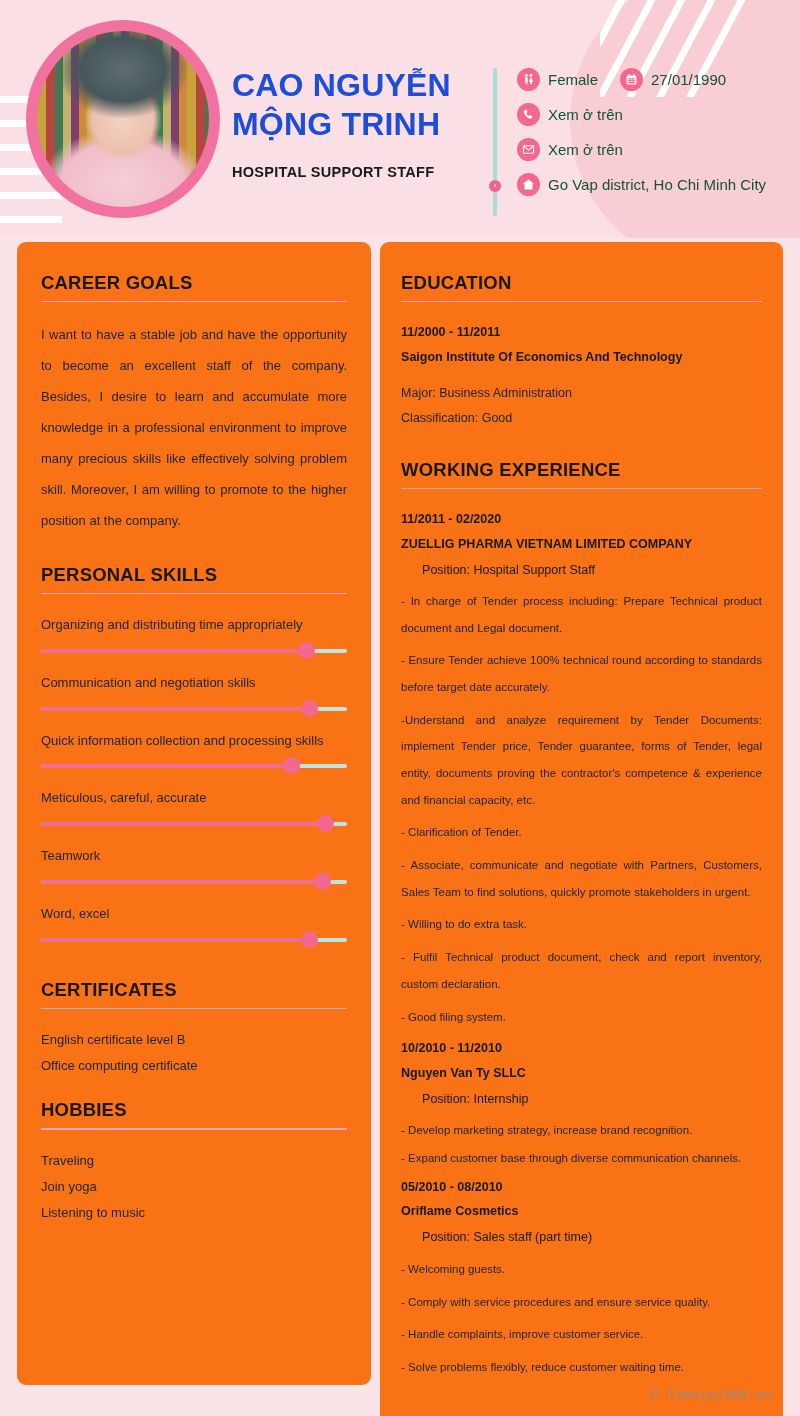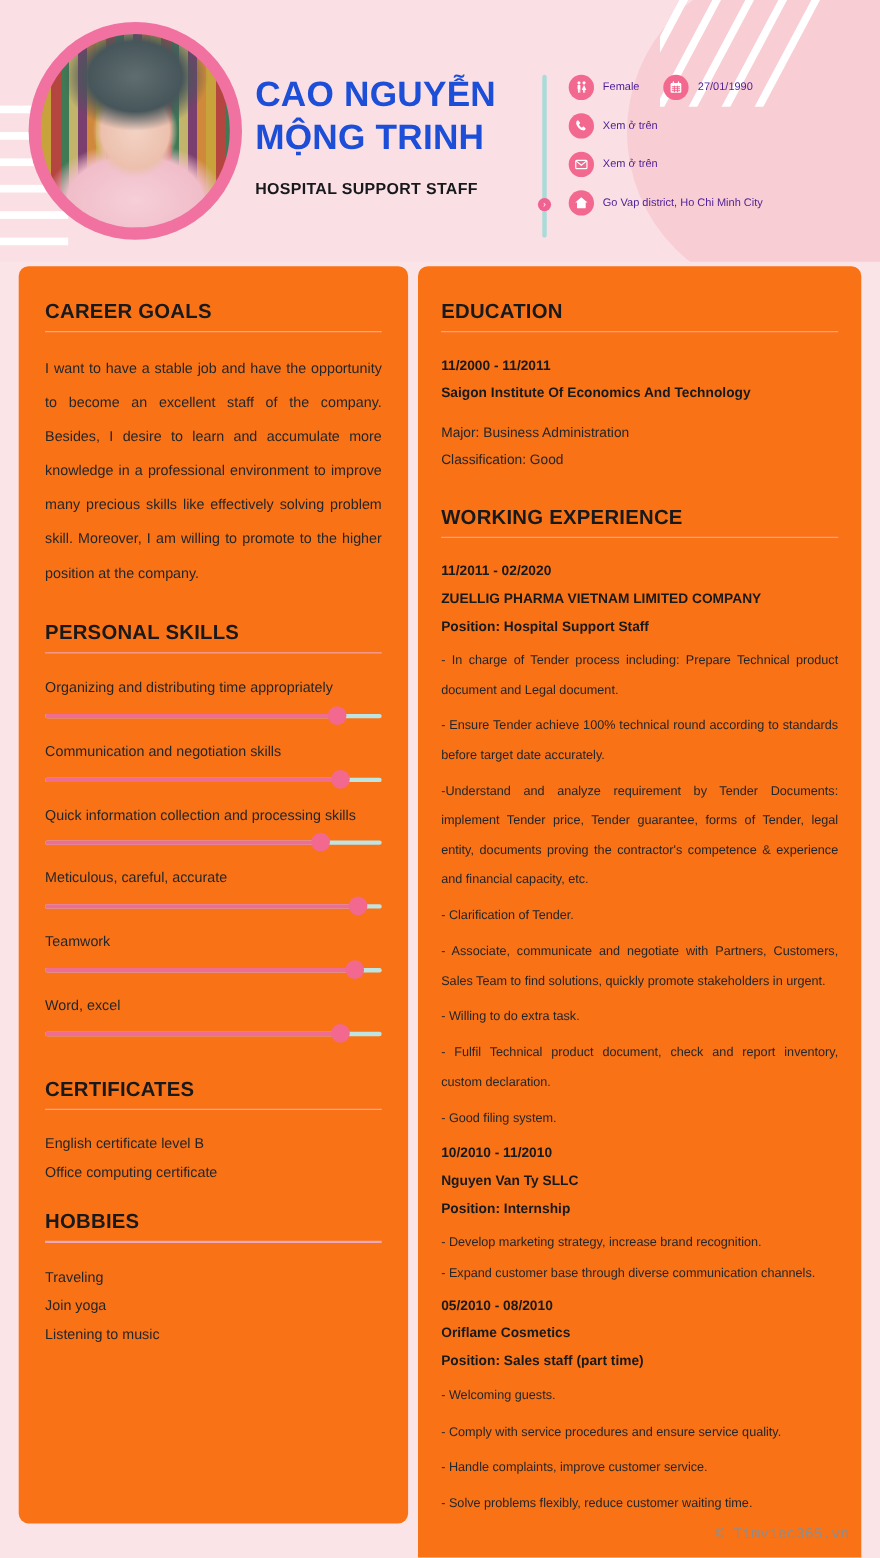--- a/index.html
+++ b/index.html
@@ -123,21 +123,21 @@
     height:35px;
   }
   .c-item{display:flex;align-items:center;margin-right:22px;}
   .ico{
     width:23px;height:23px;border-radius:50%;
     background:#f2688f;
     display:inline-flex;align-items:center;justify-content:center;
     margin-right:8px;flex:none;
   }
   .ico svg{display:block;}
-  .c-txt{font-size:10px;color:#4c1d95;white-space:nowrap;}
+  .c-txt{font-size:15px;color:#14532d;white-space:nowrap;}
 
   
   .cols{
     position:absolute;
     left:0;top:242px;
     width:800px;
     display:flex;
     gap:9px;
     padding:0 17px;
     box-sizing:border-box;
@@ -214,21 +214,21 @@
   .edn{font-size:12.5px;color:#23262a;line-height:2.05;}
   .bullet{
     font-size:11.5px;color:#23262a;
     line-height:2.32;
     text-align:justify;
     margin:0 0 6px 0;
   }
   .bullet.tight{line-height:1.5;margin-bottom:8px;}
   .job{margin-bottom:4px;}
   .job-head{margin-bottom:4px;}
-  .pos{font-size:12.5px;font-weight:bold;color:#17191c;line-height:2.2;}
+  .pos{font-size:12.5px;font-weight:normal;color:#17191c;line-height:2.2;margin-left:21px;}
 
   .footer{
     position:absolute;
     left:0;right:0;bottom:13px;
     text-align:right;
     padding-right:28px;
     font-family:"Liberation Mono", monospace;
     font-size:13.5px;
     color:#8d8d8d;
   }

